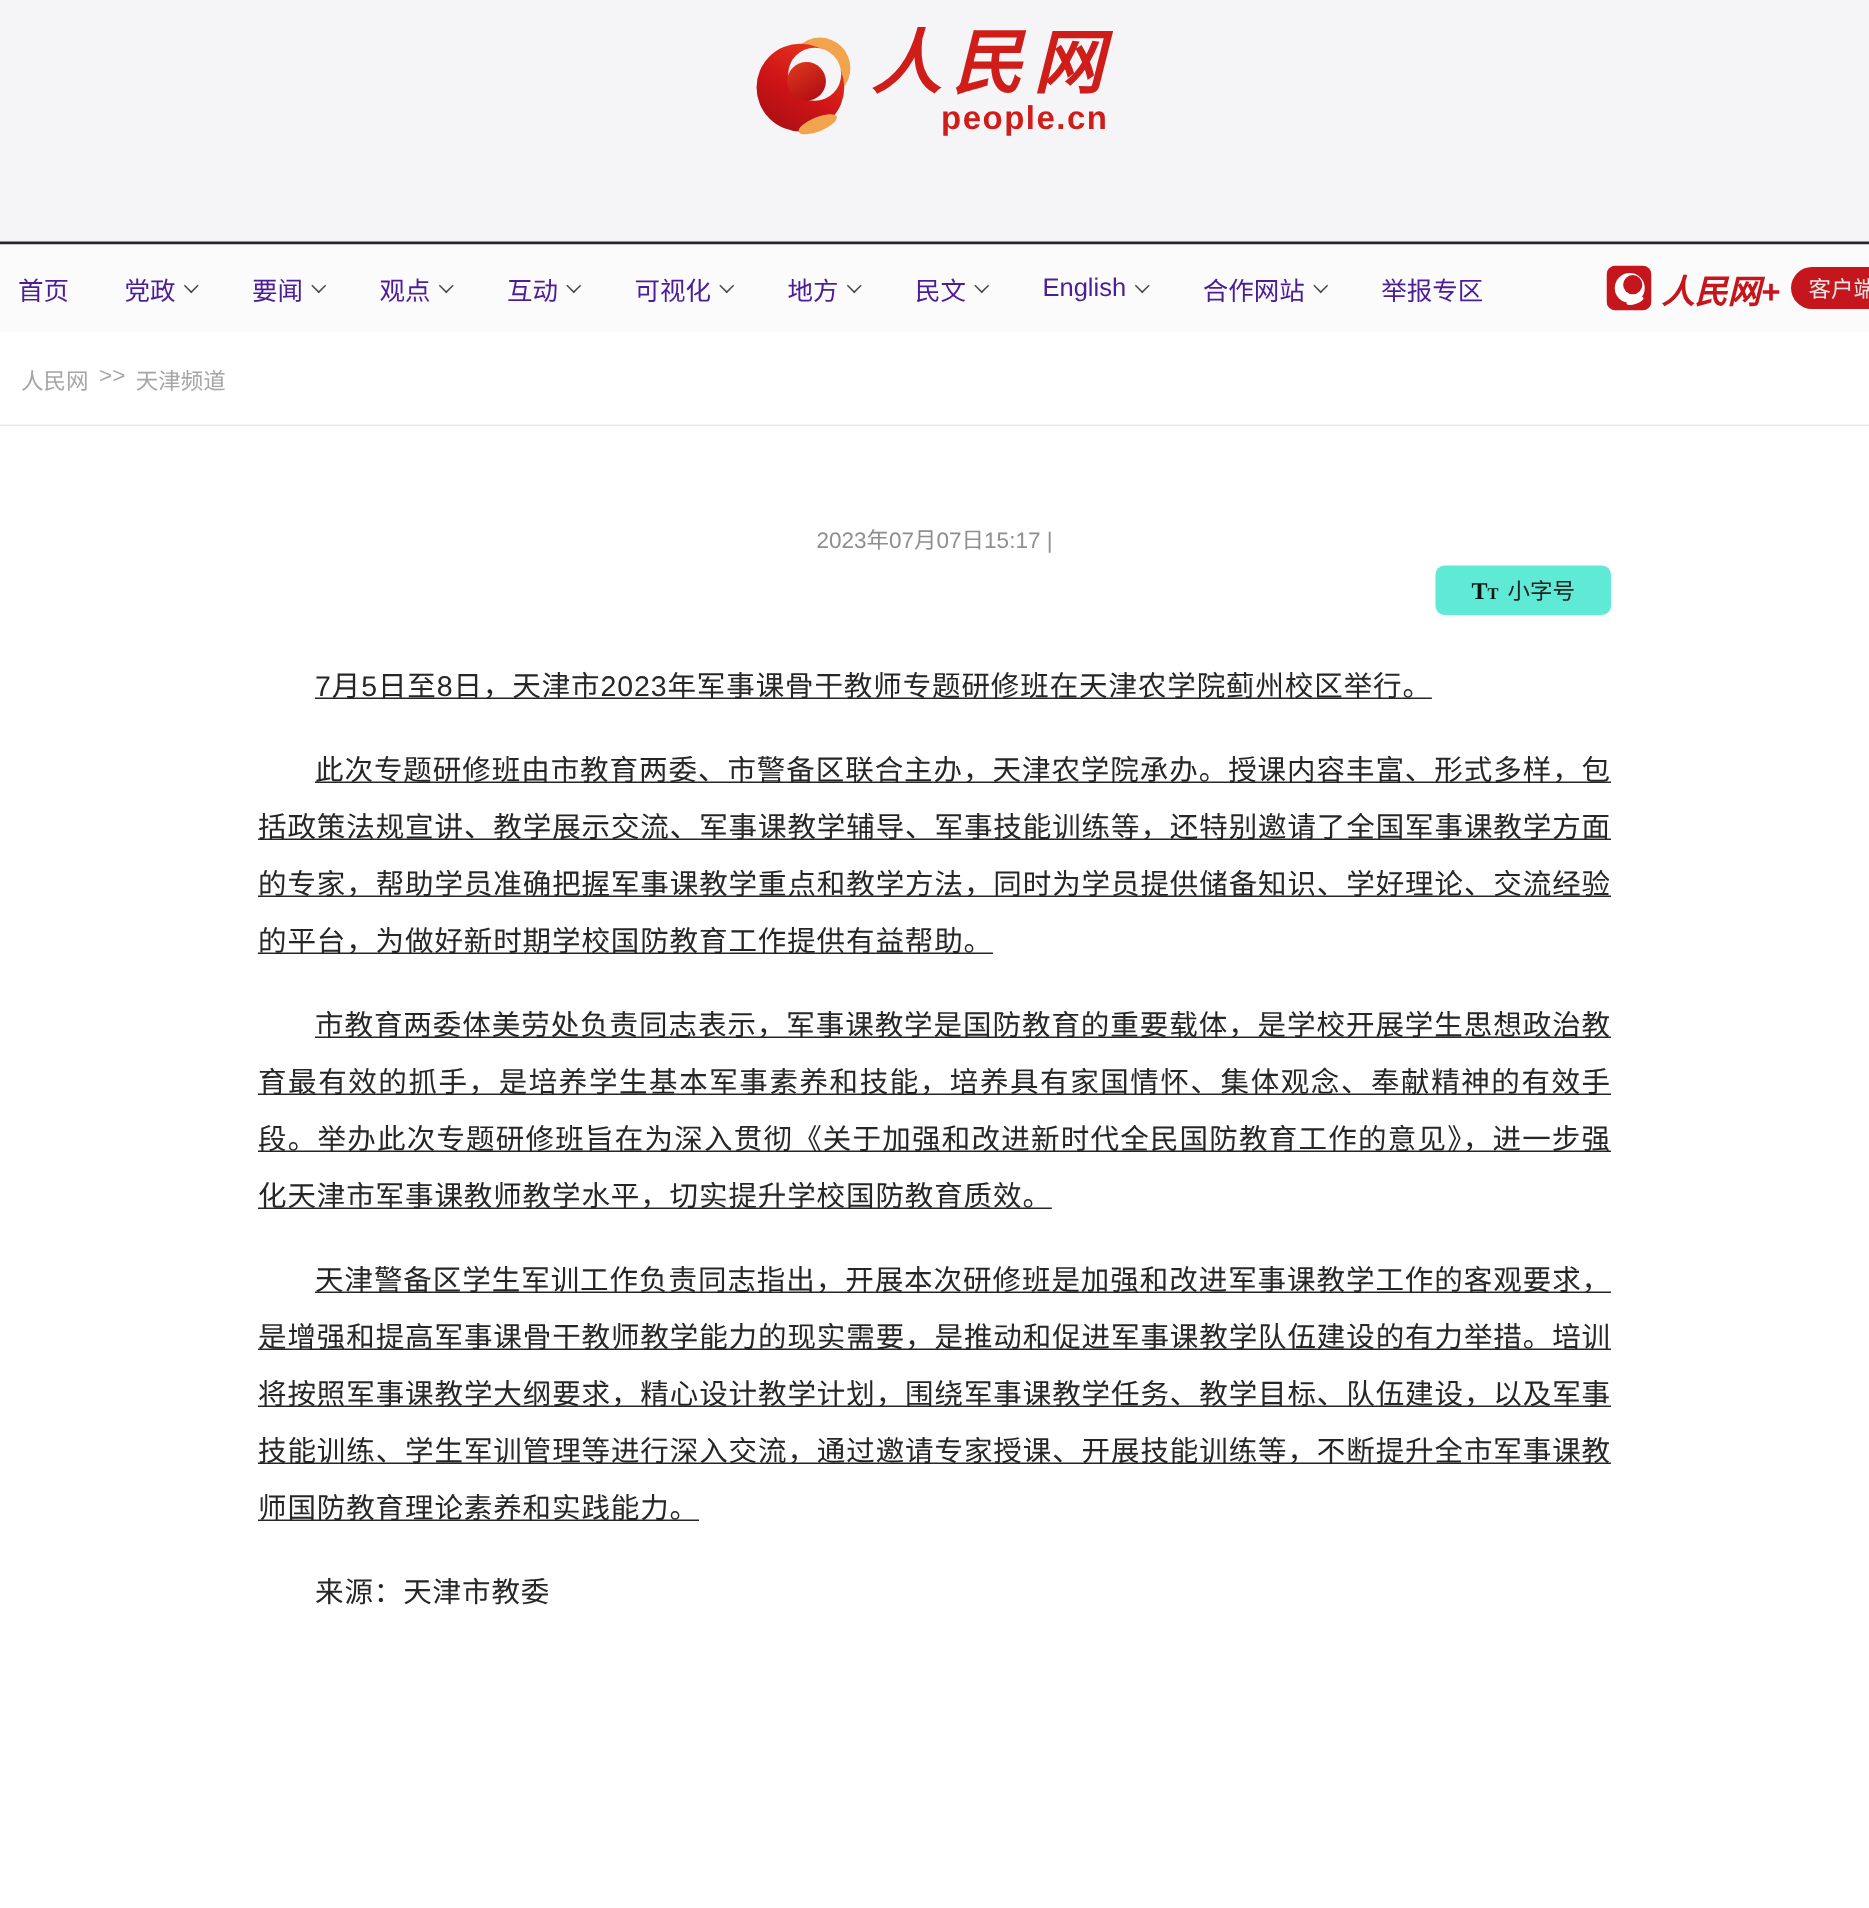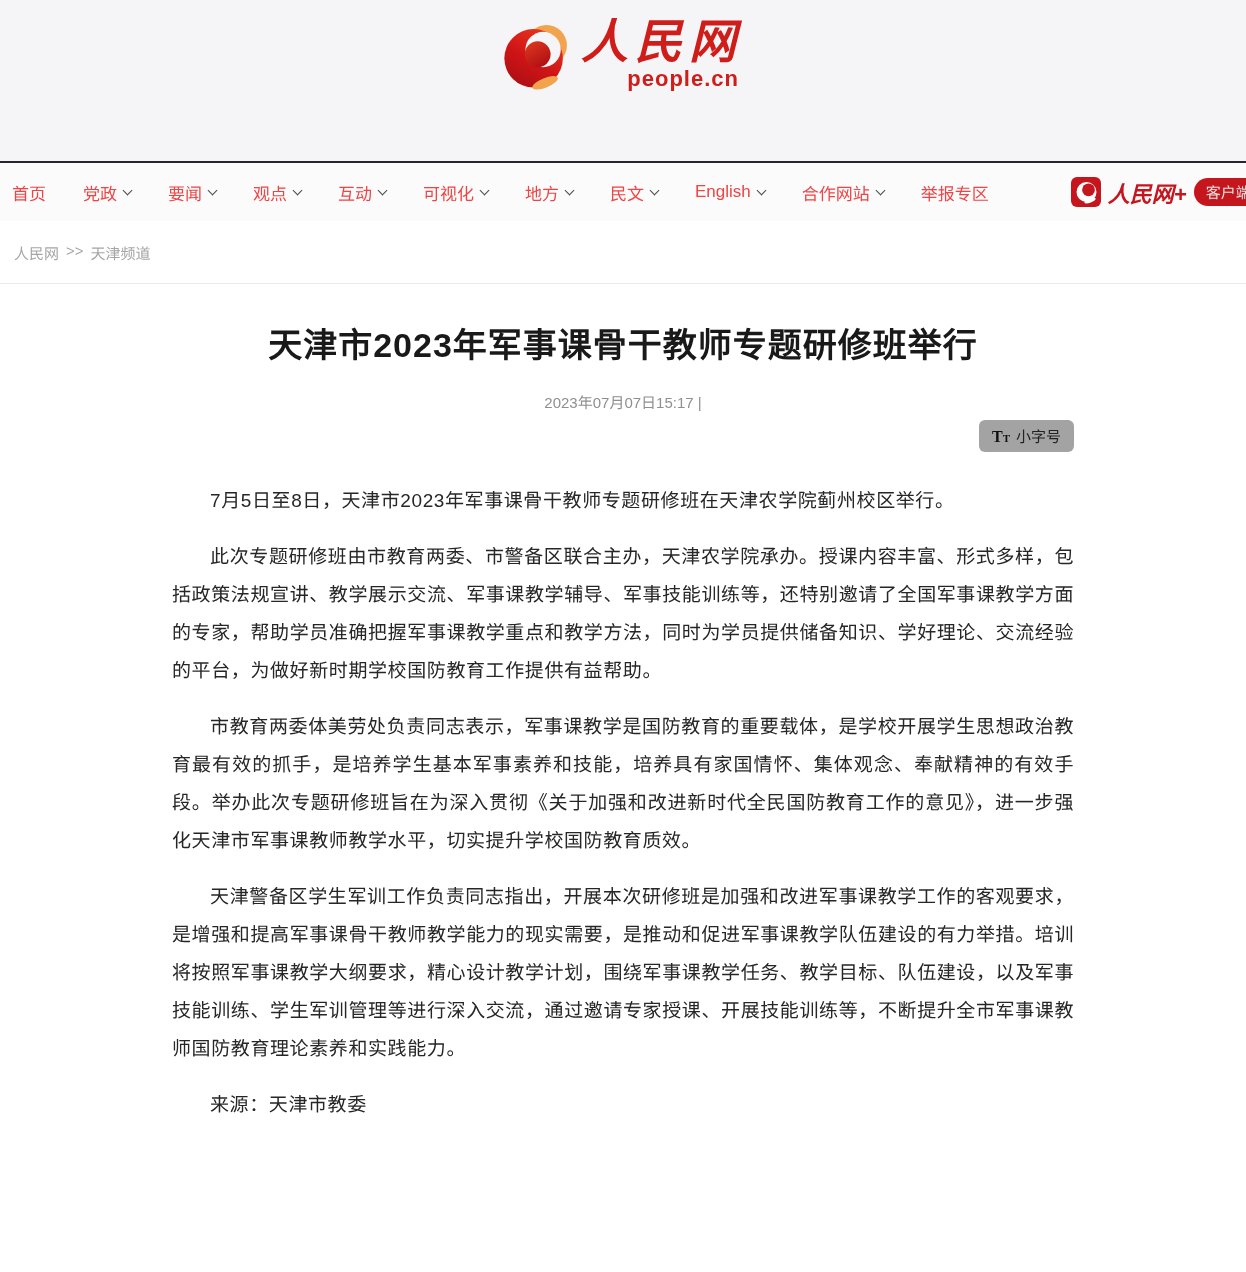--- a/index.html
+++ b/index.html
@@ -58,21 +58,21 @@
   }
   .nav-items {
     display: flex;
     align-items: center;
     padding-left: 12px;
   }
   .nav-item {
     display: flex;
     align-items: center;
     font-size: 17px;
-    color: #ef4444;
+    color: #4c1d95;
     text-decoration: none;
     margin-right: 37px;
     cursor: pointer;
     white-space: nowrap;
   }
   .chevron {
     width: 7px; height: 7px;
     border-right: 1.6px solid #4a4a4a;
     border-bottom: 1.6px solid #4a4a4a;
     transform: rotate(45deg);
@@ -145,24 +145,24 @@
     text-align: center;
     font-size: 15px;
     color: #8f8f8f;
   }
   .article-toolbar {
     margin-top: 8px;
     display: flex;
     justify-content: flex-end;
   }
   .font-size-control {
-    background: #a3a3a3;
+    background: #5eead4;
     border: none;
     border-radius: 6px;
-    padding: 5px 13px 6px;
+    padding: 5px 24px 6px;
     font-size: 15px;
     color: #222222;
     display: flex;
     align-items: baseline;
     gap: 6px;
     cursor: pointer;
     font-family: "Liberation Sans", sans-serif;
   }
   .tt-icon { font-family: "Liberation Serif", serif; font-weight: bold; color: #111; }
   .tt-big { font-size: 16px; }
@@ -170,20 +170,21 @@
 
   .article-body { margin-top: 30px; }
   .para {
     font-size: 19px;
     line-height: 38px;
     color: #262626;
     text-indent: 2em;
     text-align: justify;
     letter-spacing: 0.6px;
     margin-bottom: 18px;
+    text-decoration: underline;
   }
   .source-line {
     font-size: 19px;
     line-height: 38px;
     color: #262626;
     text-indent: 2em;
     letter-spacing: 0.6px;
   }
 </style>
 </head>
@@ -297,21 +298,20 @@
 
 <div class="breadcrumb-bar">
   <div class="breadcrumb">
     <a>人民网</a>
     <span>&gt;&gt;</span>
     <a>天津频道</a>
   </div>
 </div>
 
 <main class="article">
-  <h1 class="article-title">天津市2023年军事课骨干教师专题研修班举行</h1>
 
   <div class="article-meta">2023年07月07日15:17 |</div>
 
   <div class="article-toolbar">
     <button class="font-size-control">
       <span class="tt-icon"><span class="tt-big">T</span><span class="tt-small">T</span></span>
       <span>小字号</span>
     </button>
   </div>
 

